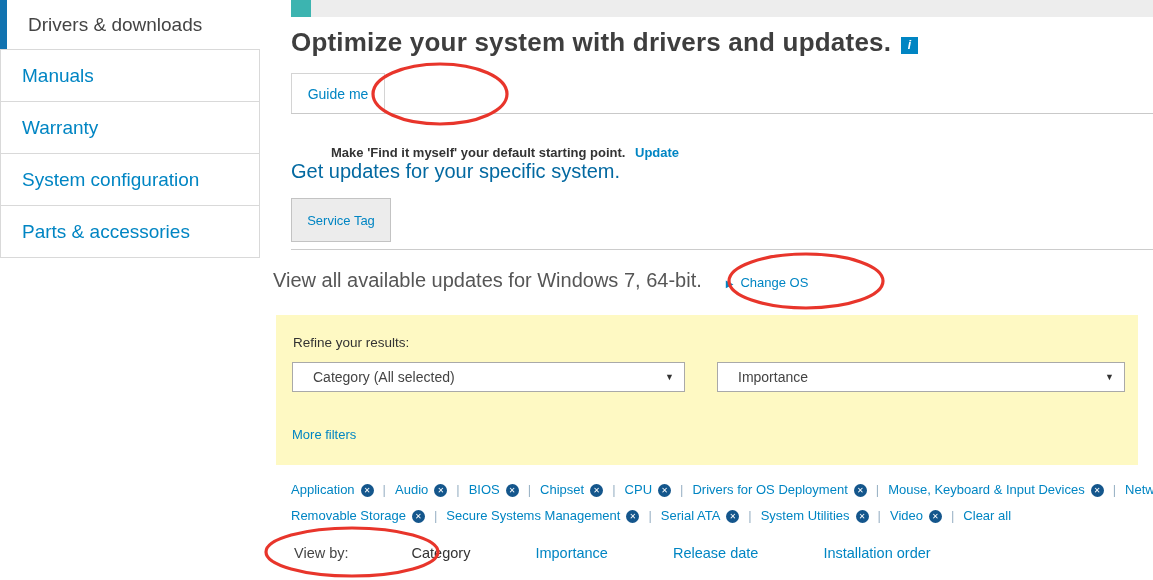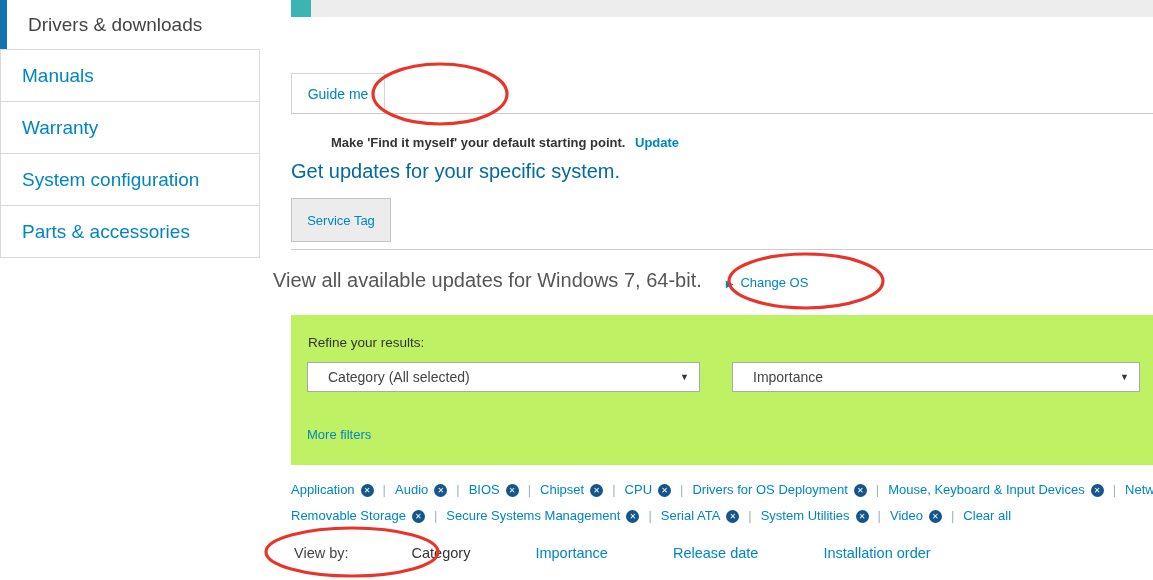--- a/index.html
+++ b/index.html
@@ -78,21 +78,21 @@
   .tab.active {
     width:124px; height:45px;
     border-left:1px solid #d4d4d4; border-right:1px solid #d4d4d4;
     border-top:4px solid #0b7bb5;
     margin-bottom:-1px;
     color:#333333;
     position:relative; z-index:2;
   }
 
   .default-note {
-    position:absolute; left:291px; top:135px;
+    position:absolute; left:291px; top:145px;
     font-size:13px; font-weight:bold; color:#333333; white-space:nowrap;padding-left:40px;
   }
   .default-note .upd-link { color:#0085c3; margin-left:6px; cursor:pointer; }
 
   .updates-heading {
     position:absolute; left:291px; top:160px;
     font-size:20px; color:#0369a1; white-space:nowrap;
   }
 
   .service-tag-btn {
@@ -112,22 +112,22 @@
     position:absolute; left:273px; top:269px;
     font-size:20px; color:#565656; white-space:nowrap;
   }
   .change-os {
     font-size:13px; color:#0085c3; margin-left:24px; cursor:pointer;
   }
   .change-os .arrow { font-size:10px; margin-right:7px; }
 
   
   .refine-box {
-    position:absolute; left:291px; top:315px; width:862px; height:150px;
-    background:#bef264;
+    position:absolute; left:276px; top:315px; width:862px; height:150px;
+    background:#fef9c3;
   }
   .refine-label {
     position:absolute; left:17px; top:20px;
     font-size:13.5px; color:#333333;
   }
   .dropdown {
     position:absolute; top:47px; height:30px;
     background:#ffffff; border:1px solid #a9a9a9;
     font-size:14px; color:#444444;
     line-height:28px; padding-left:20px;
@@ -198,20 +198,21 @@
     </div>
     <div class="side-item">
       <span>Parts &amp; accessories</span>
     </div>
   </nav>
 
   <div class="topbar">
     <div class="teal-square"></div>
   </div>
 
+  <h1 class="page-title"><span>Optimize your system with drivers and updates.</span><span class="info-icon">i</span></h1>
 
   <div class="tabbar">
     <div class="tab inactive">
       <span>Guide me</span>
     </div>
   </div>
 
   <div class="default-note">
     <span>Make 'Find it myself' your default starting point.</span>
     <span class="upd-link">Update</span>

